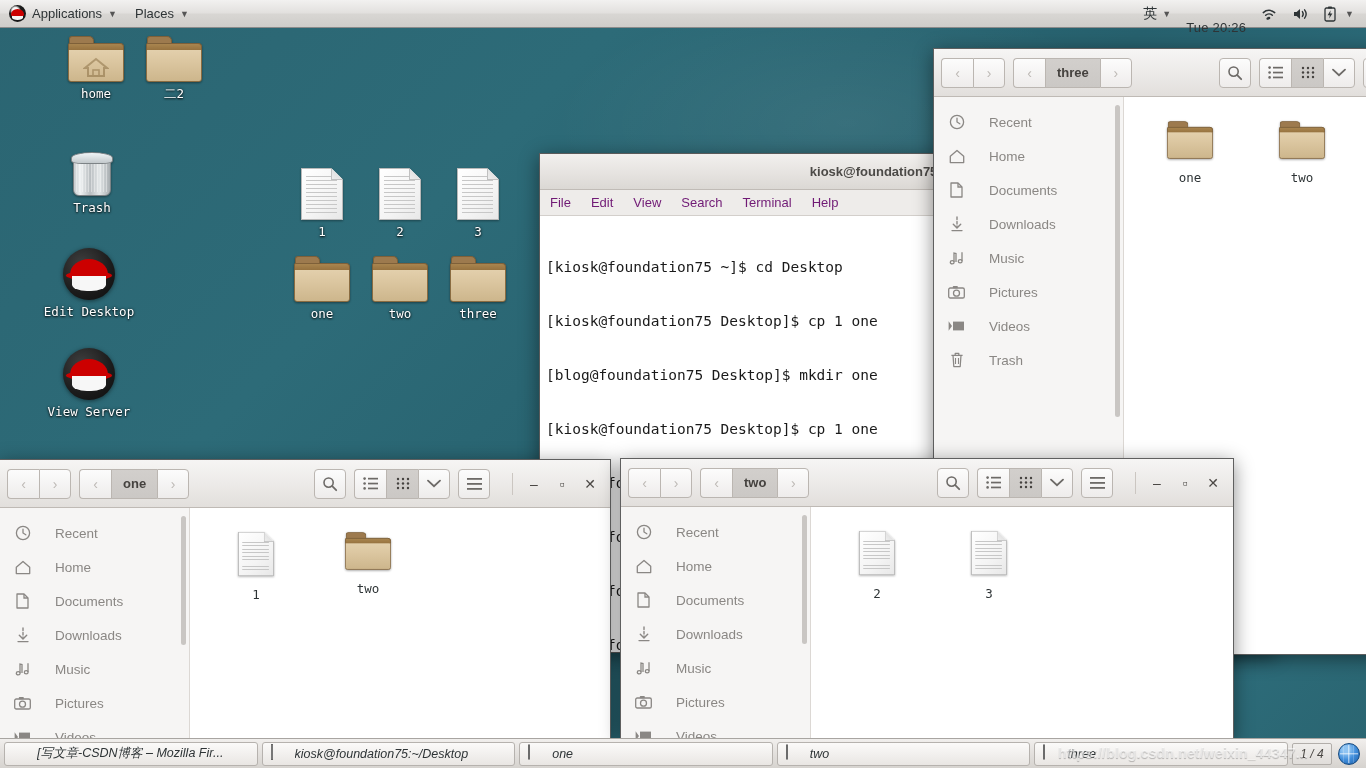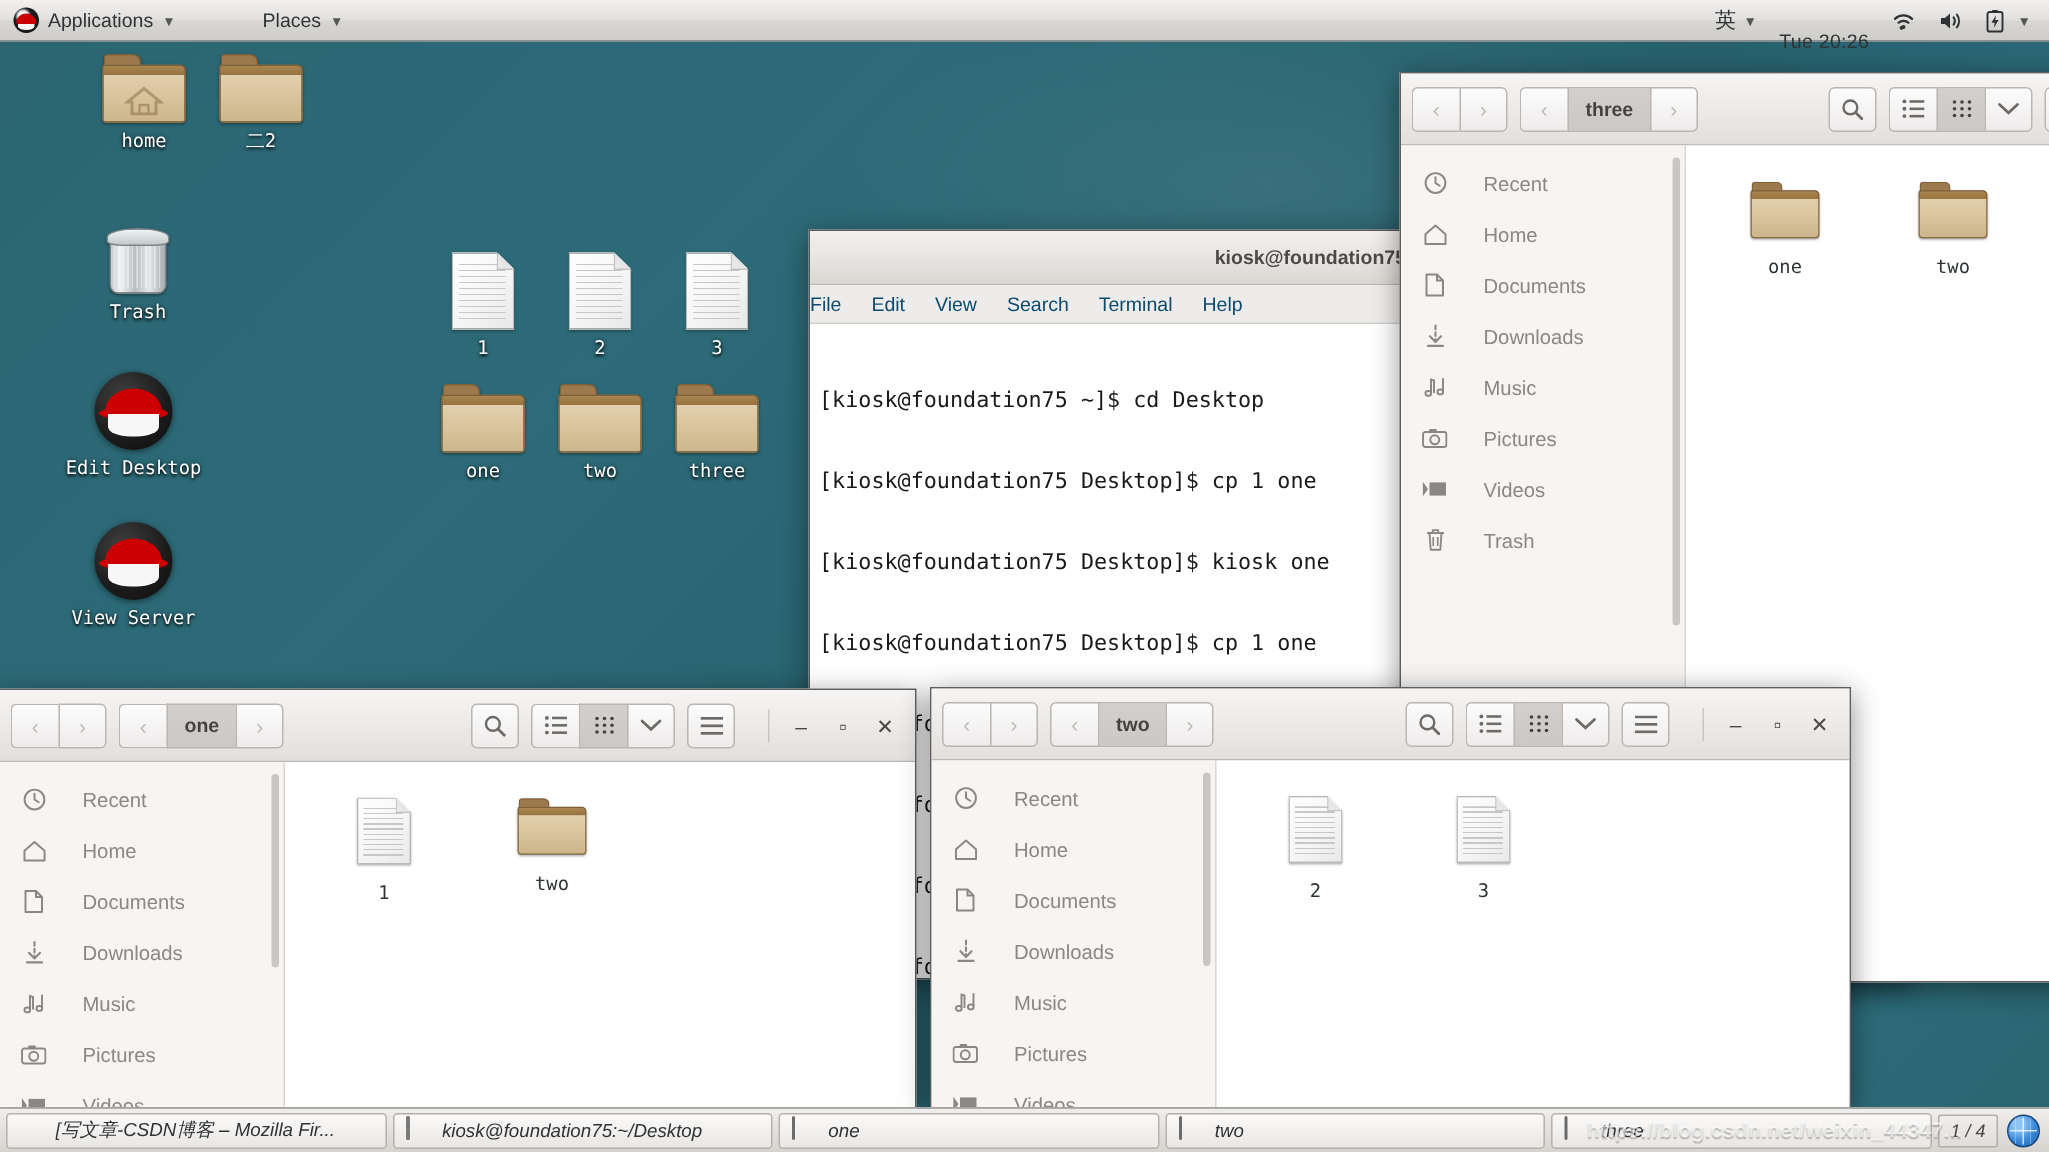--- a/index.html
+++ b/index.html
@@ -28,21 +28,20 @@
 
   
   #top-panel {
     position: absolute; top: 0; left: 0;
     width: 1366px; height: 28px;
     background: linear-gradient(to bottom, #f2f1f0 0%, #e2e0de 48%, #d8d6d3 52%, #cfcdca 100%);
     border-bottom: 1px solid #8b8b8b;
     display: flex; align-items: center;
     font-size: 13px; color: #2e3436;
     z-index: 500;
-    gap: 40px;
   }
   .panel-menu {
     display: flex; align-items: center; gap: 6px;
     padding: 0 9px; height: 28px; cursor: default;
   }
   .caret { font-size: 9px; color: #555; }
   .redhat-dot {
     width: 17px; height: 17px; border-radius: 50%;
     background: radial-gradient(circle at 38% 34%, #fafafa 0 14%, #efefef 22%, #1d1d1d 36%, #141414 100%);
     position: relative; overflow: hidden; display: inline-block;
@@ -242,22 +241,22 @@
   }
   #term-title {
     height: 36px;
     background: linear-gradient(to bottom, #f2f0ee 0%, #e6e3e0 55%, #dbd8d4 100%);
     border-bottom: 1px solid #c0bbb6;
     display: flex; align-items: center; justify-content: center;
     font-size: 13px; font-weight: bold; color: #4c4a47;
   }
   #term-menubar {
     height: 26px; background: #eeecea; border-bottom: 1px solid #d3cfcb;
-    display: flex; align-items: center; gap: 20px;
-    font-size: 13px; color: #0c4a6e;
+    display: flex; align-items: center; padding-left: 10px; gap: 20px;
+    font-size: 13px; color: #701a75;
   }
   #term-menubar span { cursor: default; }
   #term-screen {
     background: #ffffff; color: #1a1a1a;
     font-family: "DejaVu Sans Mono", monospace;
     font-size: 14.5px; line-height: 18px;
     padding: 6px 6px 0 6px; height: calc(100% - 62px);
     white-space: pre; overflow: hidden;
   }
 
@@ -487,21 +486,21 @@
       <span>File</span>
       <span>Edit</span>
       <span>View</span>
       <span>Search</span>
       <span>Terminal</span>
       <span>Help</span>
     </div>
     <div id="term-screen">
       <div>[kiosk@foundation75 ~]$ cd Desktop</div>
       <div>[kiosk@foundation75 Desktop]$ cp 1 one</div>
-      <div>[kiosk@foundation75 Desktop]$ kiosk one</div>
+      <div>[blog@foundation75 Desktop]$ mkdir one</div>
       <div>[kiosk@foundation75 Desktop]$ cp 1 one</div>
       <div>[kiosk@foundation75 Desktop]$ </div>
       <div>[kiosk@foundation75 Desktop]$ mkdir two</div>
       <div>[kiosk@foundation75 Desktop]$ cp -r two one</div>
       <div>[kiosk@foundation75 Desktop]$ touch {2..3}</div>
       
       
       
       
     </div>

